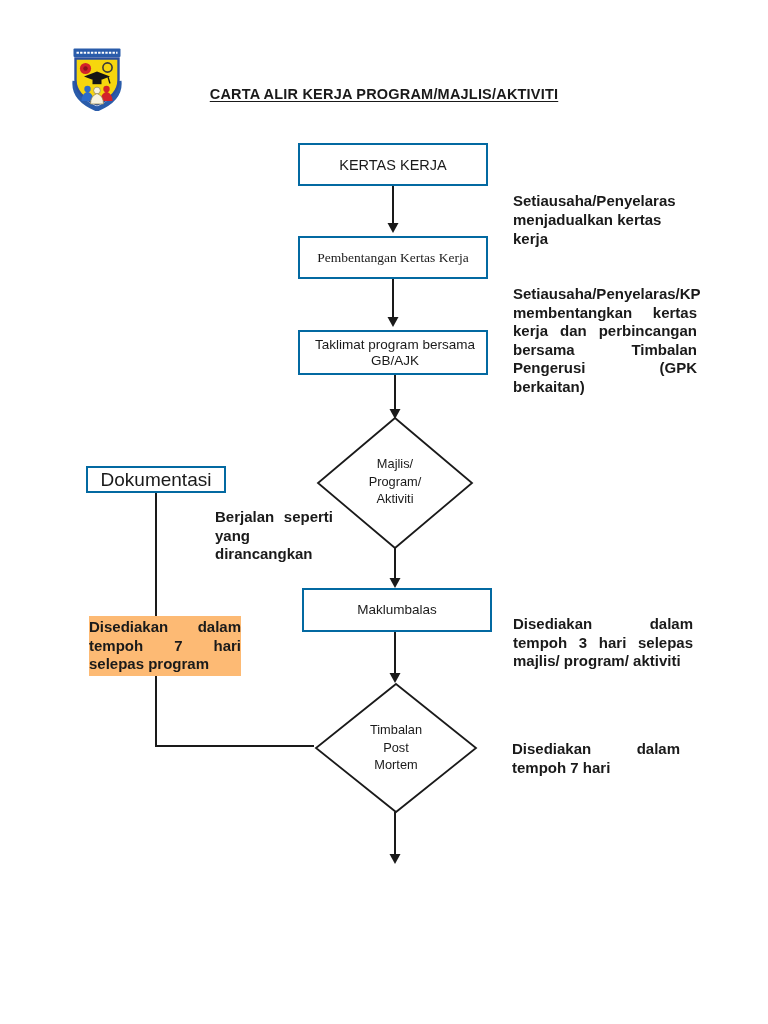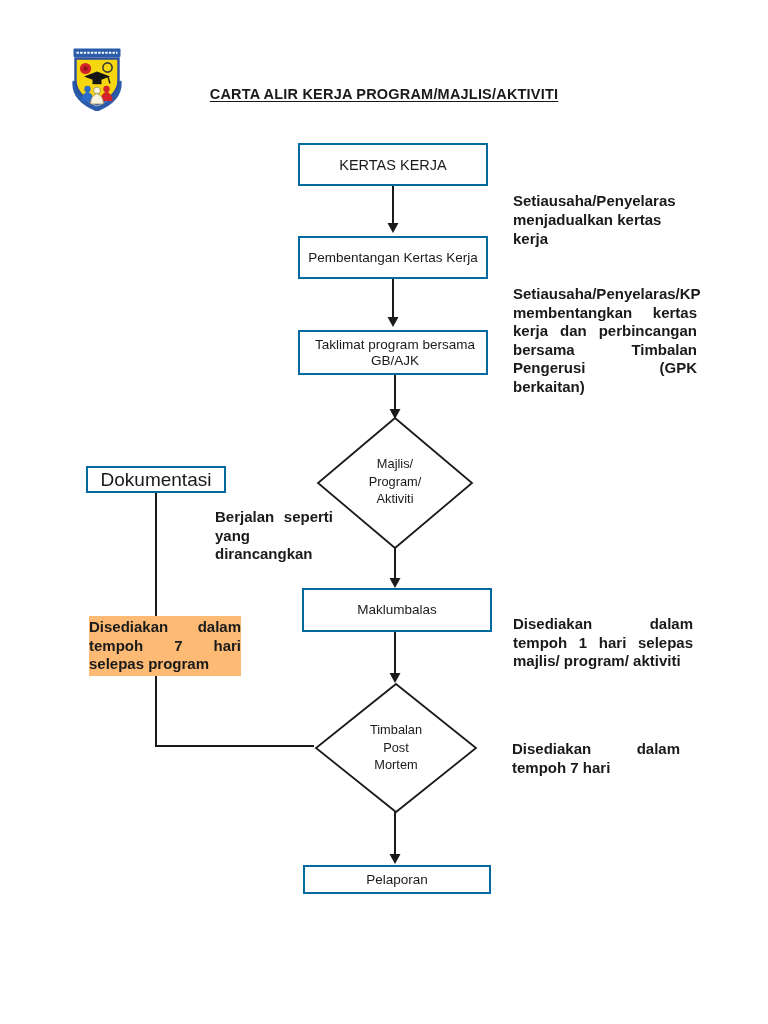--- a/index.html
+++ b/index.html
@@ -83,57 +83,54 @@
       </g>
     </svg>
   </div>
 
   <div class="abs page-title">CARTA ALIR KERJA PROGRAM/MAJLIS/AKTIVITI</div>
 
   <div class="abs box" style="left:298px;top:143px;width:190px;height:43px;font-size:14.5px;">
     <span>KERTAS KERJA</span>
   </div>
 
-  <div class="abs box" style="left:298px;top:236px;width:190px;height:43px;">
+  <div class="abs box" style="left:298px;top:236px;width:190px;height:43px;font-family:Liberation Serif, serif;">
     <span>Pembentangan Kertas Kerja</span>
   </div>
 
   <div class="abs box" style="left:298px;top:330px;width:190px;height:45px;padding-left:12px;">
     <span>Taklimat program bersama GB/AJK</span>
   </div>
 
   <div class="abs box" style="left:86px;top:466px;width:140px;height:27px;font-size:19px;">
     <span>Dokumentasi</span>
   </div>
 
   <div class="abs box" style="left:302px;top:588px;width:190px;height:44px;">
     <span>Maklumbalas</span>
   </div>
 
-  <div class="abs box" style="left:303px;top:865px;width:188px;height:29px;">
-    <span>Pelaporan</span>
-  </div>
 
   <div class="abs dia-label" style="left:335px;top:455px;width:120px;">
     <span>Majlis/</span>
     <span>Program/</span>
     <span>Aktiviti</span>
   </div>
 
   <div class="abs dia-label" style="left:336px;top:721px;width:120px;">
     <span>Timbalan</span>
     <span>Post</span>
     <span>Mortem</span>
   </div>
 
   <div class="abs ann" style="left:513px;top:191px;width:185px;line-height:19px;">Setiausaha/Penyelaras menjadualkan kertas kerja</div>
 
   <div class="abs ann just" style="left:513px;top:285px;width:184px;">Setiausaha/Penyelaras/KP membentangkan kertas kerja dan perbincangan bersama Timbalan Pengerusi (GPK berkaitan)</div>
 
-  <div class="abs ann just" style="left:513px;top:615px;width:180px;">Disediakan dalam tempoh 1 hari selepas majlis/ program/ aktiviti</div>
+  <div class="abs ann just" style="left:513px;top:615px;width:180px;">Disediakan dalam tempoh 3 hari selepas majlis/ program/ aktiviti</div>
 
   <div class="abs ann just" style="left:512px;top:740px;width:168px;">Disediakan dalam tempoh 7 hari</div>
 
   <div class="abs ann just" style="left:215px;top:508px;width:118px;">Berjalan seperti yang dirancangkan</div>
 
   <div class="abs ann just" style="left:89px;top:616px;width:152px;background:#fdba74;padding:2px 0;">Disediakan dalam tempoh 7 hari selepas program</div>
 
 </div>
 
 </body></html>

